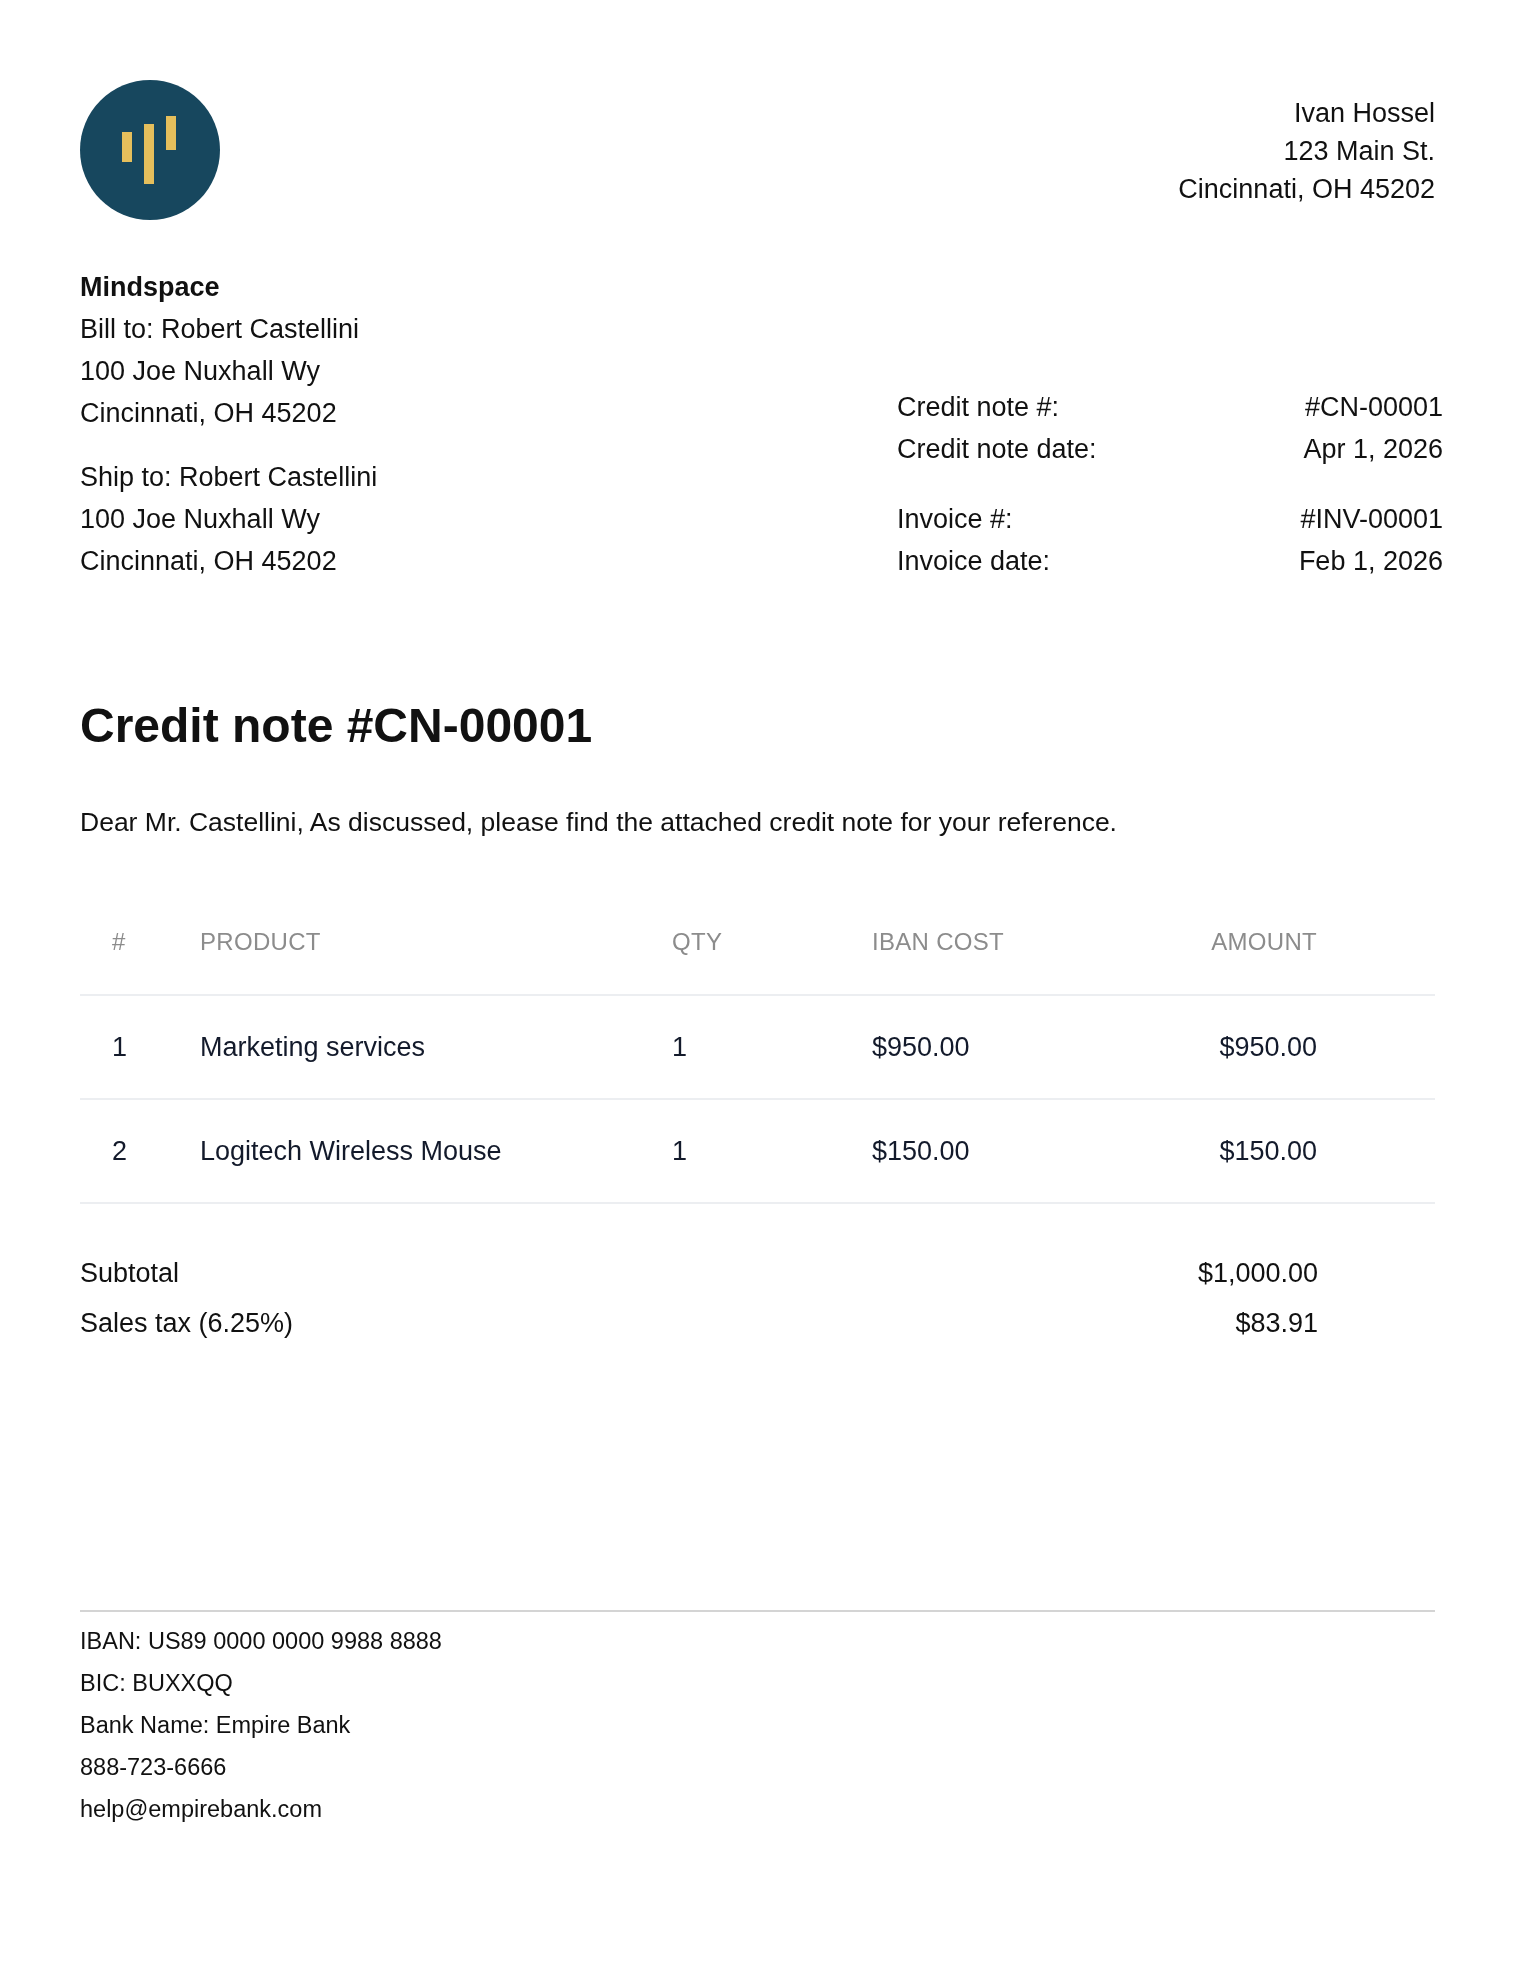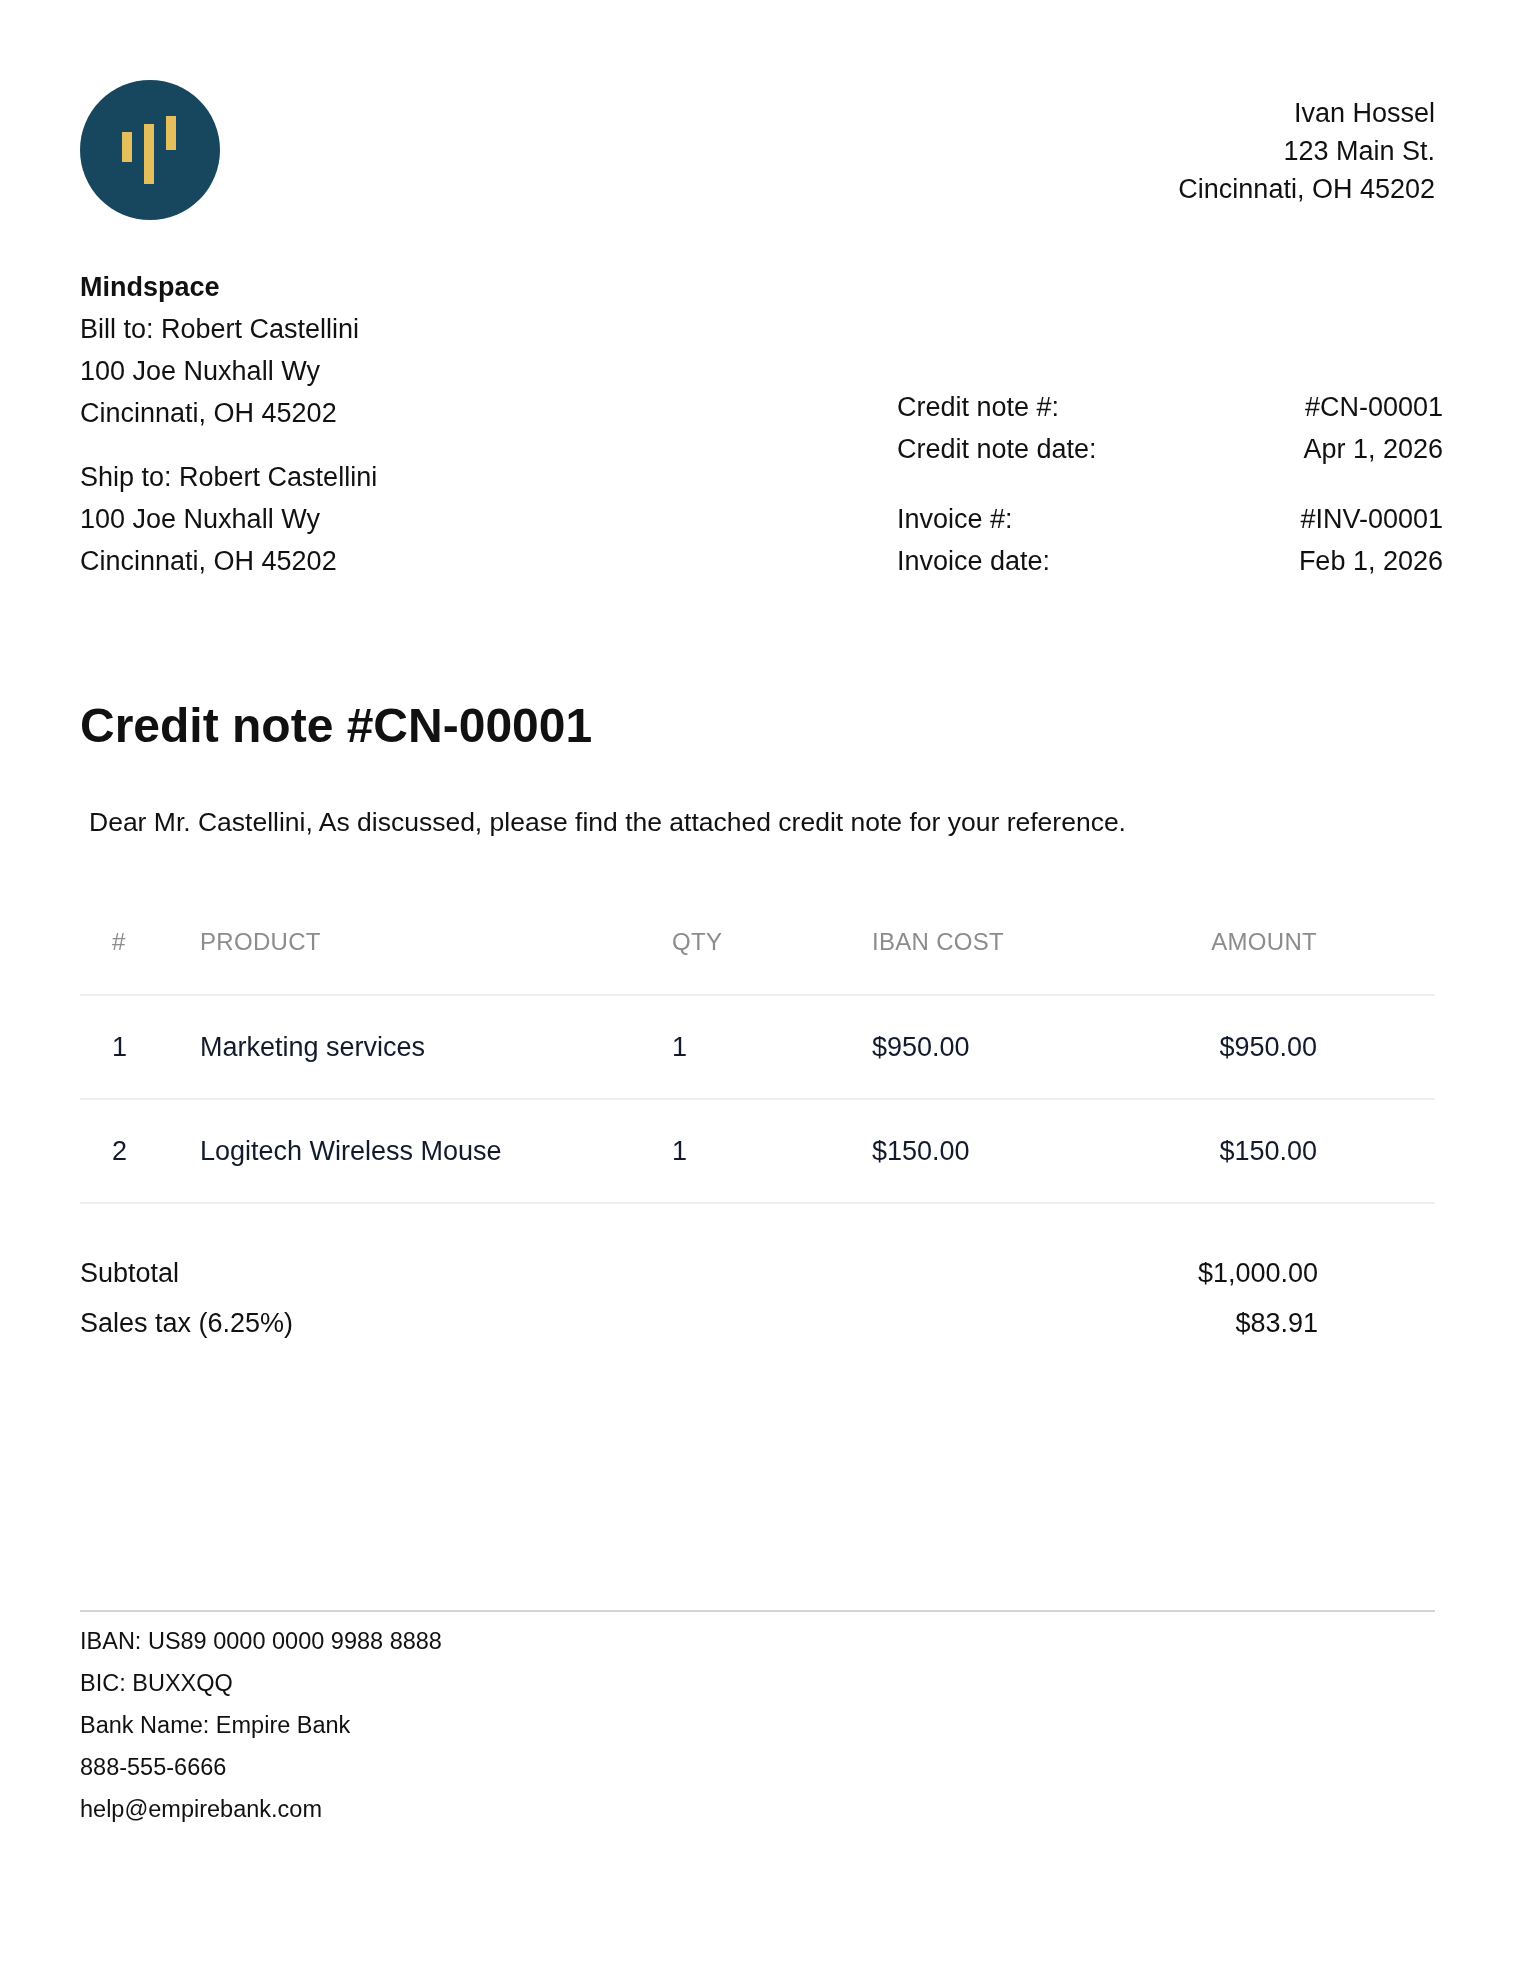--- a/index.html
+++ b/index.html
@@ -8,21 +8,21 @@
   .abs { position: absolute; }
   .logo { left: 80px; top: 80px; width: 140px; height: 140px; border-radius: 50%; background: #17475e; }
   .bar { position: absolute; background: #e5bf5c; width: 10px; }
   .sender { right: 81px; top: 94px; text-align: right; font-size: 27px; line-height: 38px; }
   .client { left: 80px; top: 266px; font-size: 27px; line-height: 42px; }
   .client .company { font-weight: bold; }
   .ship { left: 80px; top: 456px; font-size: 27px; line-height: 42px; }
   .meta { left: 889px; width: 546px; font-size: 27px; line-height: 42px; margin-left: 8px; }
   .meta .row { display: flex; justify-content: space-between; }
   .title { left: 80px; top: 694px; font-size: 48px; font-weight: bold; line-height: 64px; }
-  .intro { left: 80px; top: 802px; font-size: 26.5px; line-height: 40px; margin-left: 9px; }
+  .intro { left: 80px; top: 802px; font-size: 26.5px; line-height: 40px; }
   .table { left: 80px; top: 890px; width: 1355px; }
   .trow { position: relative; height: 104px; border-bottom: 2px solid #eceef1; font-size: 27px; color: #131a2b; }
   .trow.head { height: 106px; color: #8c8c8c; font-size: 24px; letter-spacing: 0.3px; }
   .cell { position: absolute; top: 50%; transform: translateY(-50%); white-space: nowrap; }
   .c-num { left: 32px; }
   .c-prod { left: 120px; }
   .c-qty { left: 592px; }
   .c-unit { left: 792px; }
   .c-amt { right: 118px; text-align: right; }
   .totals { left: 80px; top: 1248px; width: 1238px; }
@@ -121,15 +121,15 @@
     <span>$83.91</span>
   </div>
 </div>
 
 <div class="abs divider"></div>
 
 <div class="abs footer">
   <div>IBAN: US89 0000 0000 9988 8888</div>
   <div>BIC: BUXXQQ</div>
   <div>Bank Name: Empire Bank</div>
-  <div>888-555-6666</div>
+  <div>888-723-6666</div>
   <div>help@empirebank.com</div>
 </div>
 
 </body></html>

